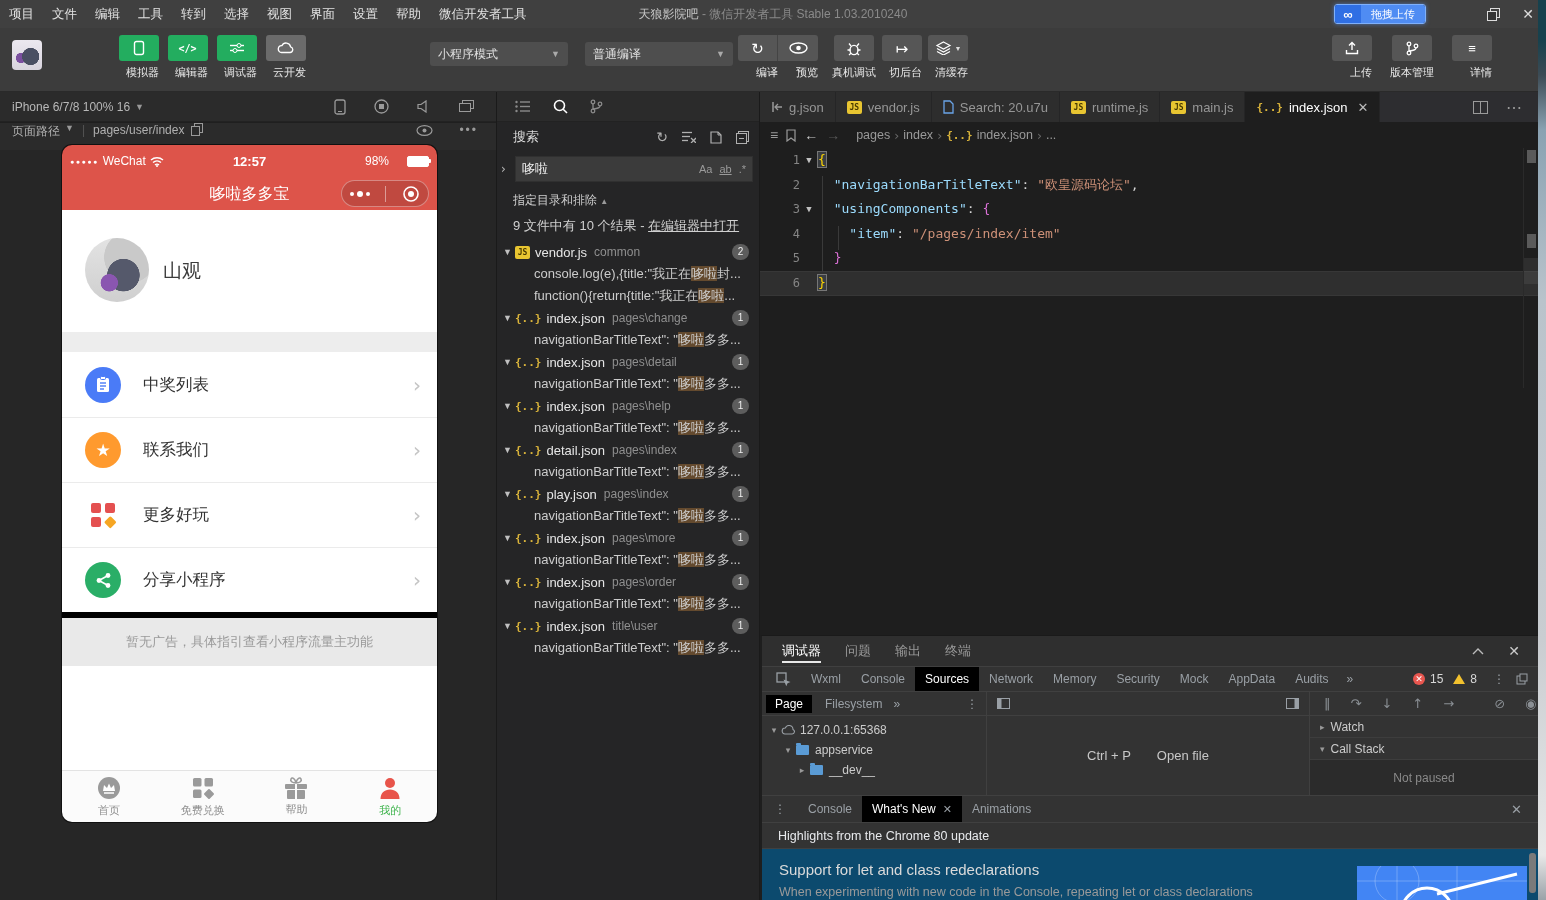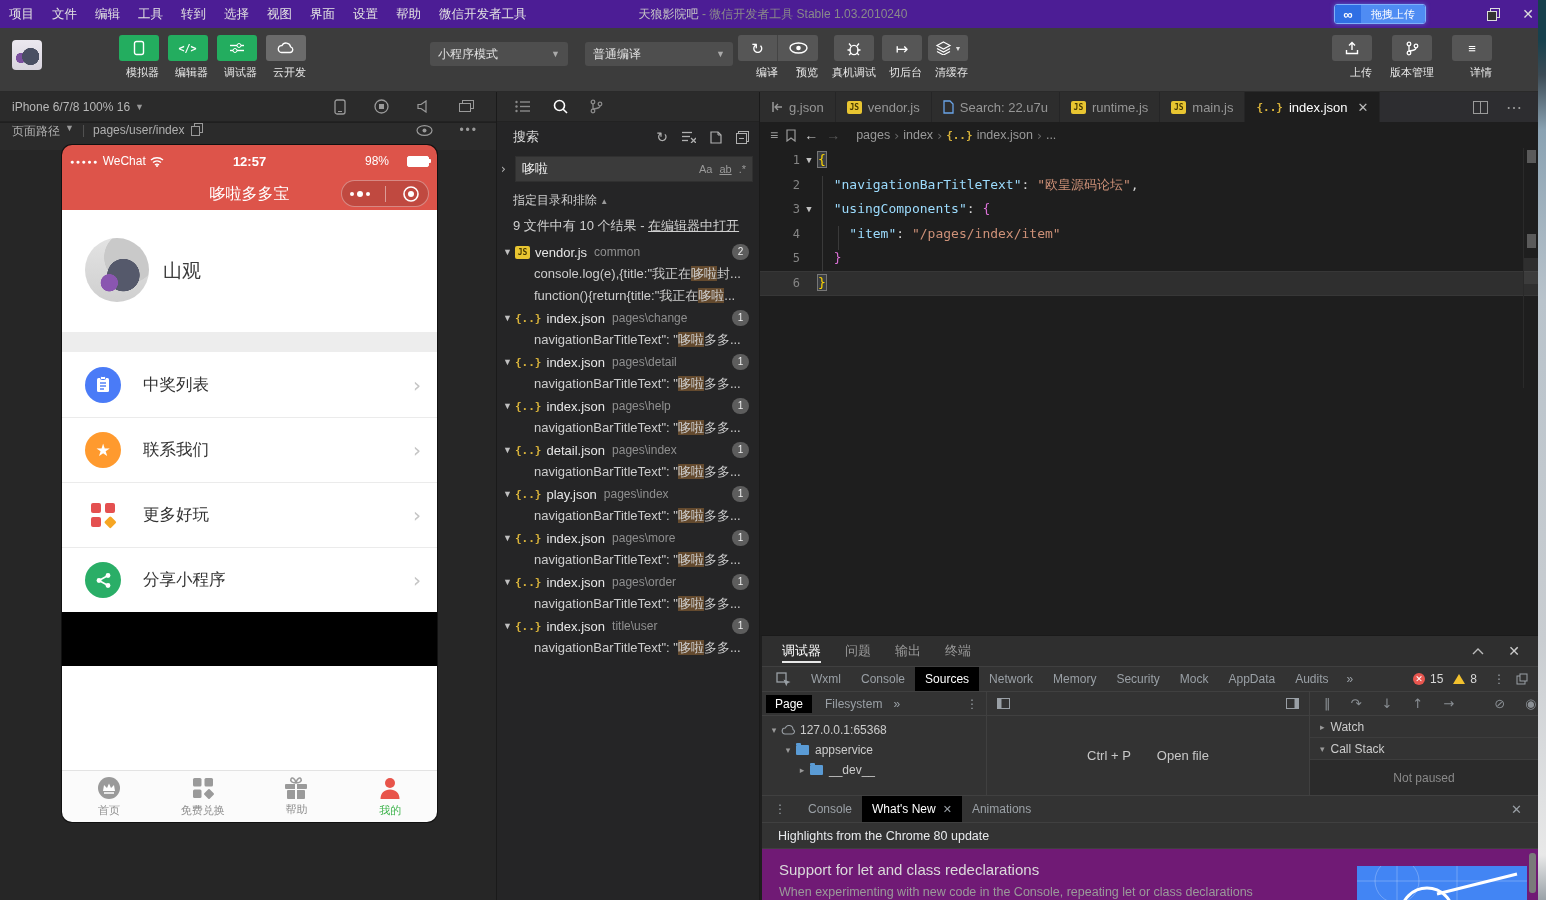--- a/index.html
+++ b/index.html
@@ -1,21 +1,21 @@
 <!DOCTYPE html>
 <html><head>
 <meta charset="utf-8">
 <style>
 *{box-sizing:border-box;margin:0;padding:0;}
 html,body{width:1546px;height:900px;overflow:hidden;}
 body{font-family:"Liberation Sans",sans-serif;background:#1e1e1e;position:relative;color:#ccc;}
 .abs{position:absolute;}
 svg{display:block;}
 
-#titlebar{left:0;top:0;width:1546px;height:28px;background:#4c1d95;display:flex;align-items:center;}
+#titlebar{left:0;top:0;width:1546px;height:28px;background:#404040;display:flex;align-items:center;}
 #menus{display:flex;align-items:center;height:100%;}
 .menu-item{padding:0 9px;font-size:12.5px;color:#e2e2e2;line-height:28px;cursor:default;}
 #win-title{position:absolute;left:0;right:0;text-align:center;font-size:12px;pointer-events:none;}
 #win-title .tp{color:#c6c6c6;}
 #win-title .ts{color:#8a8a8a;}
 #drag-upload{position:absolute;right:120px;top:4px;height:20px;display:flex;border:1px solid #7fb0fa;border-radius:3px;overflow:hidden;box-shadow:0 0 4px rgba(90,150,250,.6);}
 #drag-upload .du-ic{width:26px;background:#2f6fe4;color:#fff;font-weight:bold;font-size:13px;display:flex;align-items:center;justify-content:center;}
 #drag-upload .du-tx{background:#4f8cf3;color:#fff;font-size:11px;padding:0 10px;display:flex;align-items:center;}
 #win-controls{position:absolute;right:12px;top:0;height:28px;display:flex;align-items:center;gap:22px;}
 .winbtn{color:#ddd;font-size:14px;cursor:default;}
@@ -176,21 +176,21 @@
 #openfile{flex:1;display:flex;align-items:center;justify-content:center;gap:26px;color:#c8c8c8;font-size:13px;border-right:1px solid #404040;}
 #watch-col{width:228px;}
 .wrow{height:22px;display:flex;align-items:center;gap:6px;padding-left:10px;border-bottom:1px solid #3d3d3d;color:#ccc;cursor:pointer;}
 .wrow .tw{font-size:9px;color:#9a9a9a;}
 #notpaused{height:35px;background:#2b2b2b;display:flex;align-items:center;justify-content:center;color:#8a8a8a;}
 #drawer-tabs{height:26px;display:flex;align-items:center;background:#333;}
 #drawer-tabs .vdots{padding:0 12px;}
 #drawer-tabs .closeall{margin-left:auto;padding-right:16px;color:#9aa0a6;font-size:13px;}
 .cdt-tab .tclose{margin-left:7px;color:#9aa0a6;font-size:11px;}
 #drawer-info{height:27px;display:flex;align-items:center;padding-left:16px;border-top:1px solid #404040;border-bottom:1px solid #404040;color:#e8eaed;font-size:12.5px;background:#333;}
-#drawer-content{height:51px;background:#701a75;position:relative;overflow:hidden;}
+#drawer-content{height:51px;background:#0c4a6e;position:relative;overflow:hidden;}
 #article-title{position:absolute;left:17px;top:12px;font-size:15px;color:#dadada;}
 #article-body{position:absolute;left:17px;top:36px;font-size:12.5px;color:#9a9a9a;width:560px;}
 #promo{position:absolute;left:595px;top:17px;width:170px;height:60px;background:#4285f4;}
 #drawer-scroll{position:absolute;right:2px;top:4px;width:7px;height:40px;background:#7a7a7a;border-radius:3px;}
 
 #desktop-edge{left:1538px;top:0;width:8px;height:900px;background:linear-gradient(#17414d 0,#17414d 40px,#3c4b55 75px,#8aa2b2 130px,#b9c3cb 300px,#c9cdd1 640px,#e8e8e8 855px,#9aa2a8 900px);}
 .ic{display:inline-flex;align-items:center;justify-content:center;}
 </style>
 </head>
 <body>
@@ -465,20 +465,23 @@
               </g>
               <g stroke="#fff" stroke-width="1.6">
                 <line x1="4" y1="8.5" x2="13" y2="3.5"></line>
                 <line x1="4" y1="8.5" x2="13" y2="13.5"></line>
               </g>
             </svg>
           </span>
           <span class="pm-label">分享小程序</span>
           <span class="pm-chev">›</span>
         </div>
+      </div>
+    <div id="p-ad">
+        <span>暂无广告，具体指引查看小程序流量主功能</span>
       </div>
     <div id="p-white2"></div>
     <div id="p-tabbar">
         <div class="tb-cell">
           <span class="ic">
             <svg width="26" height="26">
               <circle cx="13" cy="13" r="11" fill="#9a9a9a"></circle>
               <path d="M7 16l1-6 3 3 2-4.5L15 13l3-3 1 6z" fill="#fff"></path>
               <line x1="8" y1="18" x2="18" y2="18" stroke="#fff" stroke-width="1.6"></line>
             </svg>
@@ -712,21 +715,21 @@
       <div class="etab">
         <span class="fi-js">JS</span>
         <span>vendor.js</span>
       </div>
       <div class="etab">
         <span class="ic">
           <svg width="11" height="14">
             <path d="M1 1h6l3 3v9H1z" fill="none" stroke="#6aa4e8" stroke-width="1.3"></path>
           </svg>
         </span>
-        <span>Search: 22.u7u</span>
+        <span>Search: 20.u7u</span>
       </div>
       <div class="etab">
         <span class="fi-js">JS</span>
         <span>runtime.js</span>
       </div>
       <div class="etab">
         <span class="fi-js">JS</span>
         <span>main.js</span>
       </div>
       <div class="etab active">

